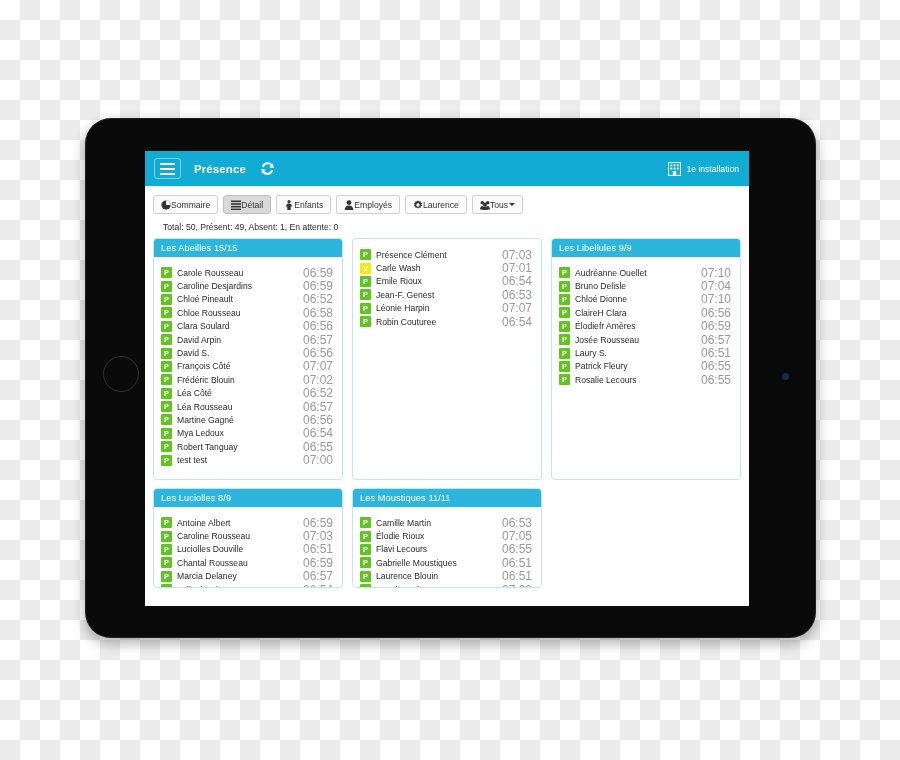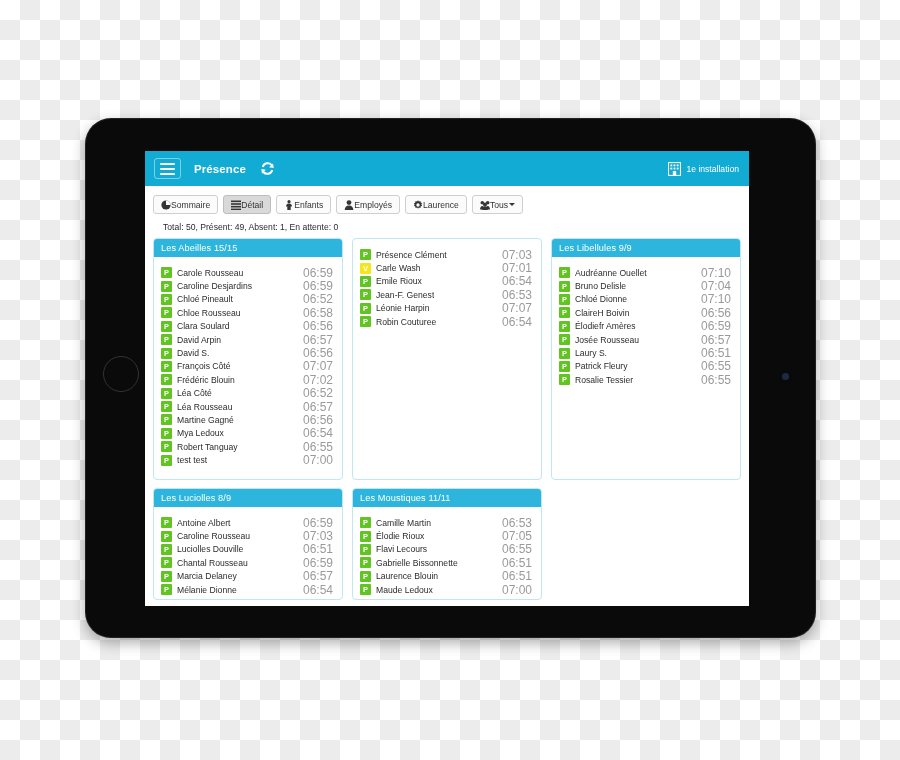--- a/index.html
+++ b/index.html
@@ -181,21 +181,21 @@
   }
   .panel {
     width: 190px;
     background: #ffffff;
     border: 1px solid #bfe6f2;
     border-radius: 4px;
     box-sizing: border-box;
     overflow: hidden;
   }
   .panel.tall { height: 242px; }
-  .panel.short { height: 112px; }
+  .panel.short { height: 100px; }
   .panel-head {
     background: #2eb5dd;
     color: #ffffff;
     font-size: 9.2px;
     padding: 3.5px 7px 4.5px 7px;
     letter-spacing: 0.1px;
   }
   .panel-body {
     padding: 9px 7px 6px 7px;
   }
@@ -452,21 +452,21 @@
                 <span class="row-name">Bruno Delisle</span>
                 <span class="row-time">07:04</span>
               </div>
               <div class="row">
                 <span class="badge present">P</span>
                 <span class="row-name">Chloé Dionne</span>
                 <span class="row-time">07:10</span>
               </div>
               <div class="row">
                 <span class="badge present">P</span>
-                <span class="row-name">ClaireH Boivin</span>
+                <span class="row-name">ClaireH Clara</span>
                 <span class="row-time">06:56</span>
               </div>
               <div class="row">
                 <span class="badge present">P</span>
                 <span class="row-name">Élodiefr Amères</span>
                 <span class="row-time">06:59</span>
               </div>
               <div class="row">
                 <span class="badge present">P</span>
                 <span class="row-name">Josée Rousseau</span>
@@ -477,21 +477,21 @@
                 <span class="row-name">Laury S.</span>
                 <span class="row-time">06:51</span>
               </div>
               <div class="row">
                 <span class="badge present">P</span>
                 <span class="row-name">Patrick Fleury</span>
                 <span class="row-time">06:55</span>
               </div>
               <div class="row">
                 <span class="badge present">P</span>
-                <span class="row-name">Rosalie Tessier</span>
+                <span class="row-name">Rosalie Lecours</span>
                 <span class="row-time">06:55</span>
               </div>
             </div>
           </div>
           <div class="panel short">
             <div class="panel-head">Les Luciolles 8/9</div>
             <div class="panel-body">
               <div class="row">
                 <span class="badge present">P</span>
                 <span class="row-name">Antoine Albert</span>
@@ -537,21 +537,21 @@
                 <span class="row-name">Élodie Rioux</span>
                 <span class="row-time">07:05</span>
               </div>
               <div class="row">
                 <span class="badge present">P</span>
                 <span class="row-name">Flavi Lecours</span>
                 <span class="row-time">06:55</span>
               </div>
               <div class="row">
                 <span class="badge present">P</span>
-                <span class="row-name">Gabrielle Bissonnette</span>
+                <span class="row-name">Gabrielle Moustiques</span>
                 <span class="row-time">06:51</span>
               </div>
               <div class="row">
                 <span class="badge present">P</span>
                 <span class="row-name">Laurence Blouin</span>
                 <span class="row-time">06:51</span>
               </div>
               <div class="row">
                 <span class="badge present">P</span>
                 <span class="row-name">Maude Ledoux</span>

